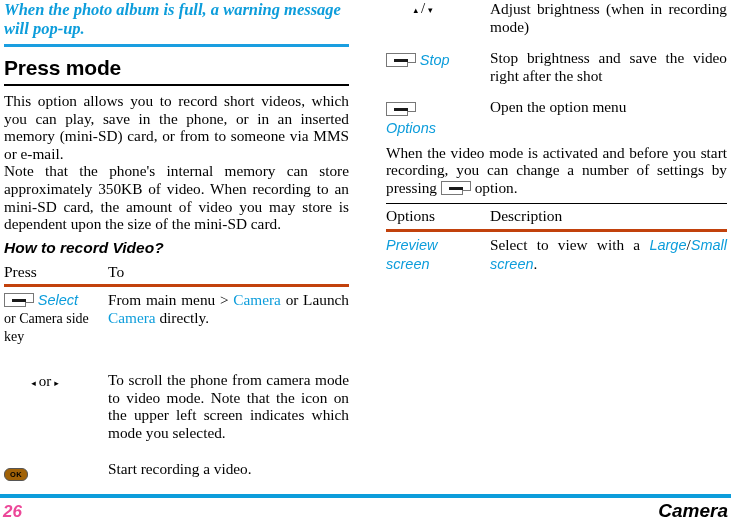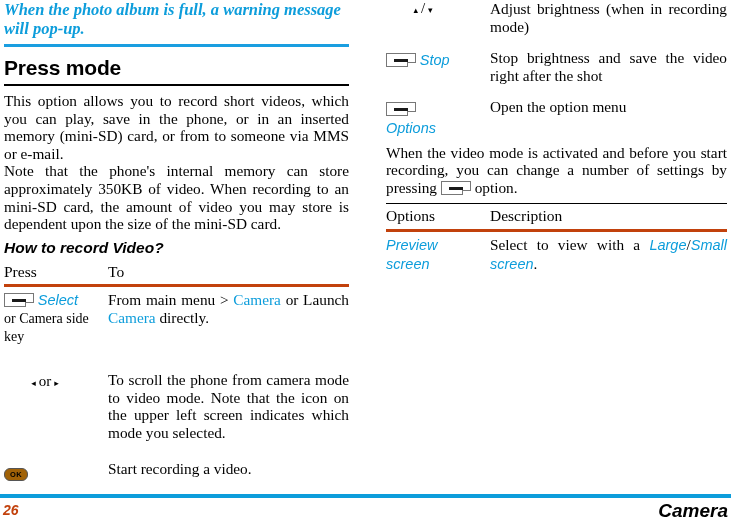--- a/index.html
+++ b/index.html
@@ -213,22 +213,22 @@
     width: 731px;
     height: 28px;
   }
   .folio {
     position: absolute;
     left: 3px;
     top: 4px;
     font-family: "Liberation Sans", sans-serif;
     font-style: italic;
     font-weight: bold;
-    font-size: 14px;
-    color: #c2410c;
+    font-size: 17px;
+    color: #ec4899;
   }
   .running-head {
     position: absolute;
     right: 3px;
     top: 2px;
     font-family: "Liberation Sans", sans-serif;
     font-style: italic;
     font-weight: bold;
     font-size: 19px;
     color: #000;

